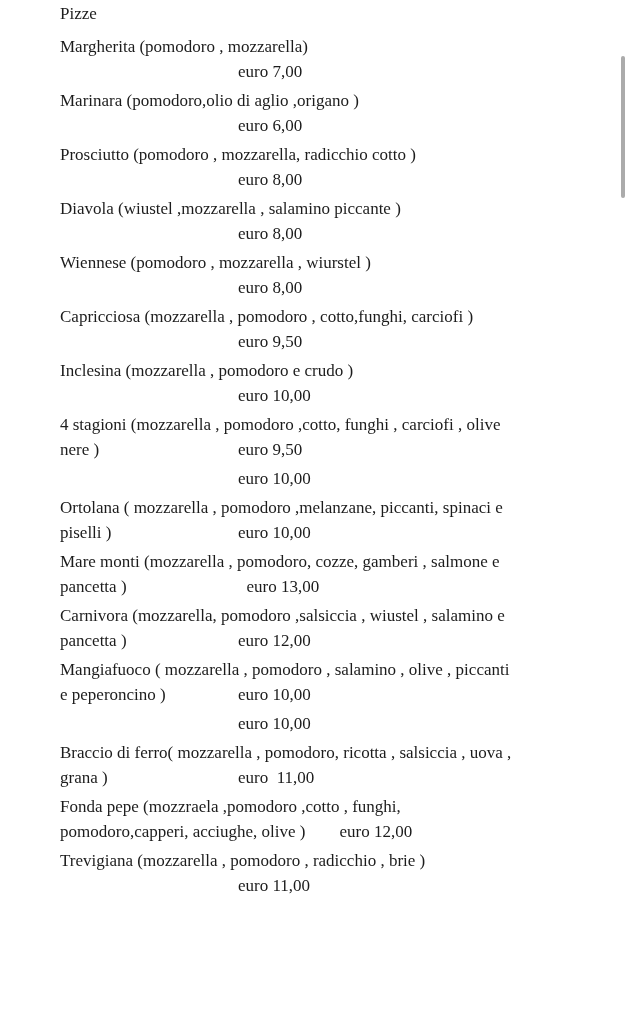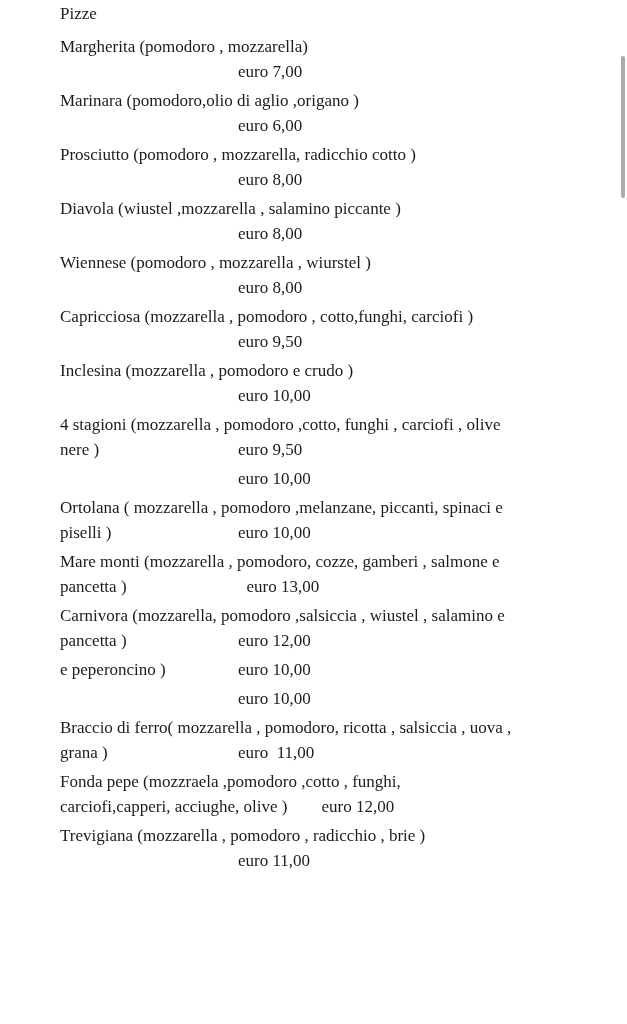--- a/index.html
+++ b/index.html
@@ -143,20 +143,21 @@
         </div>
       </div>
       <div class="item">
         <div class="line1">Carnivora (mozzarella, pomodoro ,salsiccia , wiustel , salamino e</div>
         <div class="line2">
           <span class="name2">pancetta )</span>
           <span class="price" style="margin-left: 111.453px;">euro 12,00</span>
         </div>
       </div>
       <div class="item">
+        <div class="line1">Mangiafuoco ( mozzarella , pomodoro , salamino , olive , piccanti</div>
         <div class="line2">
           <span class="name2">e peperoncino )</span>
           <span class="price" style="margin-left: 72.2656px;">euro 10,00</span>
         </div>
       </div>
       <div class="item">
         <div class="line2">
           <span class="name2"></span>
           <span class="price" style="margin-left: 178px;">euro 10,00</span>
         </div>
@@ -164,21 +165,21 @@
       <div class="item">
         <div class="line1">Braccio di ferro( mozzarella , pomodoro, ricotta , salsiccia , uova ,</div>
         <div class="line2">
           <span class="name2">grana )</span>
           <span class="price" style="margin-left: 130.328px;">euro  11,00</span>
         </div>
       </div>
       <div class="item">
         <div class="line1">Fonda pepe (mozzraela ,pomodoro ,cotto , funghi,</div>
         <div class="line2">
-          <span class="name2">carciofi,capperi, acciughe, olive )</span>
+          <span class="name2">pomodoro,capperi, acciughe, olive )</span>
           <span class="price" style="margin-left: 34px;">euro 12,00</span>
         </div>
       </div>
       <div class="item">
         <div class="line1">Trevigiana (mozzarella , pomodoro , radicchio , brie )</div>
         <div class="line2">
           <span class="name2"></span>
           <span class="price" style="margin-left: 178px;">euro 11,00</span>
         </div>
       </div>

